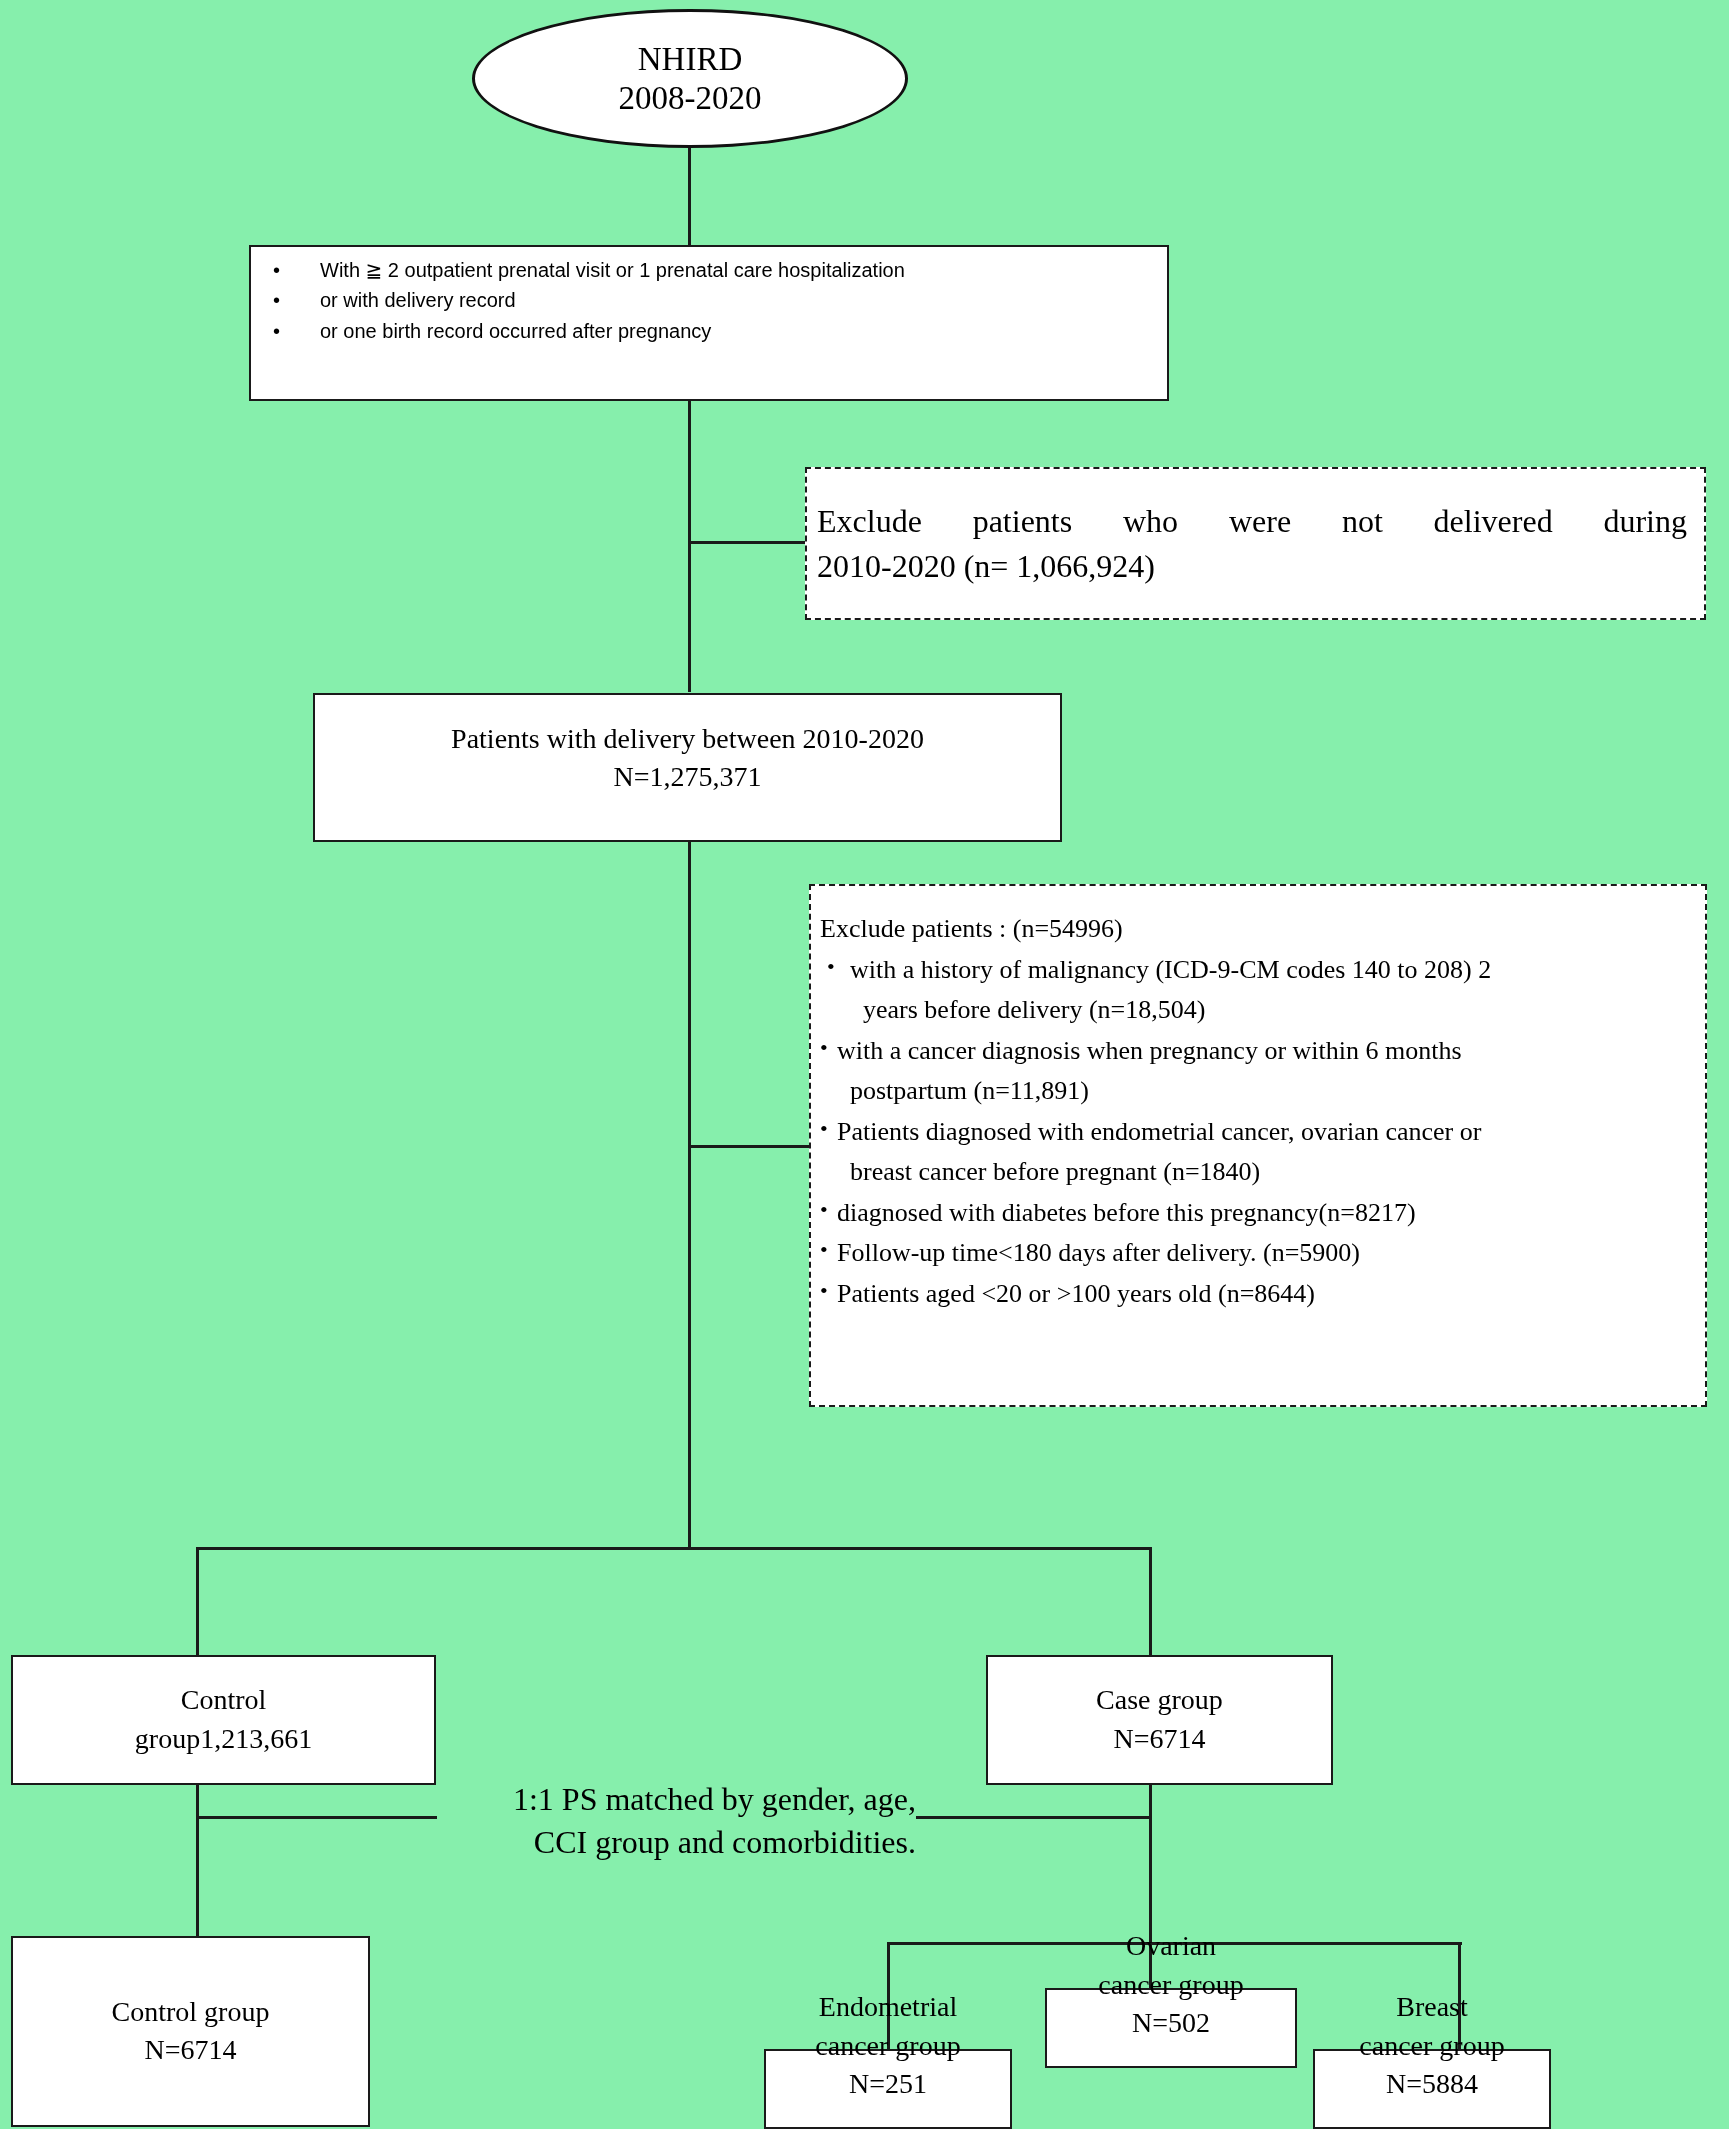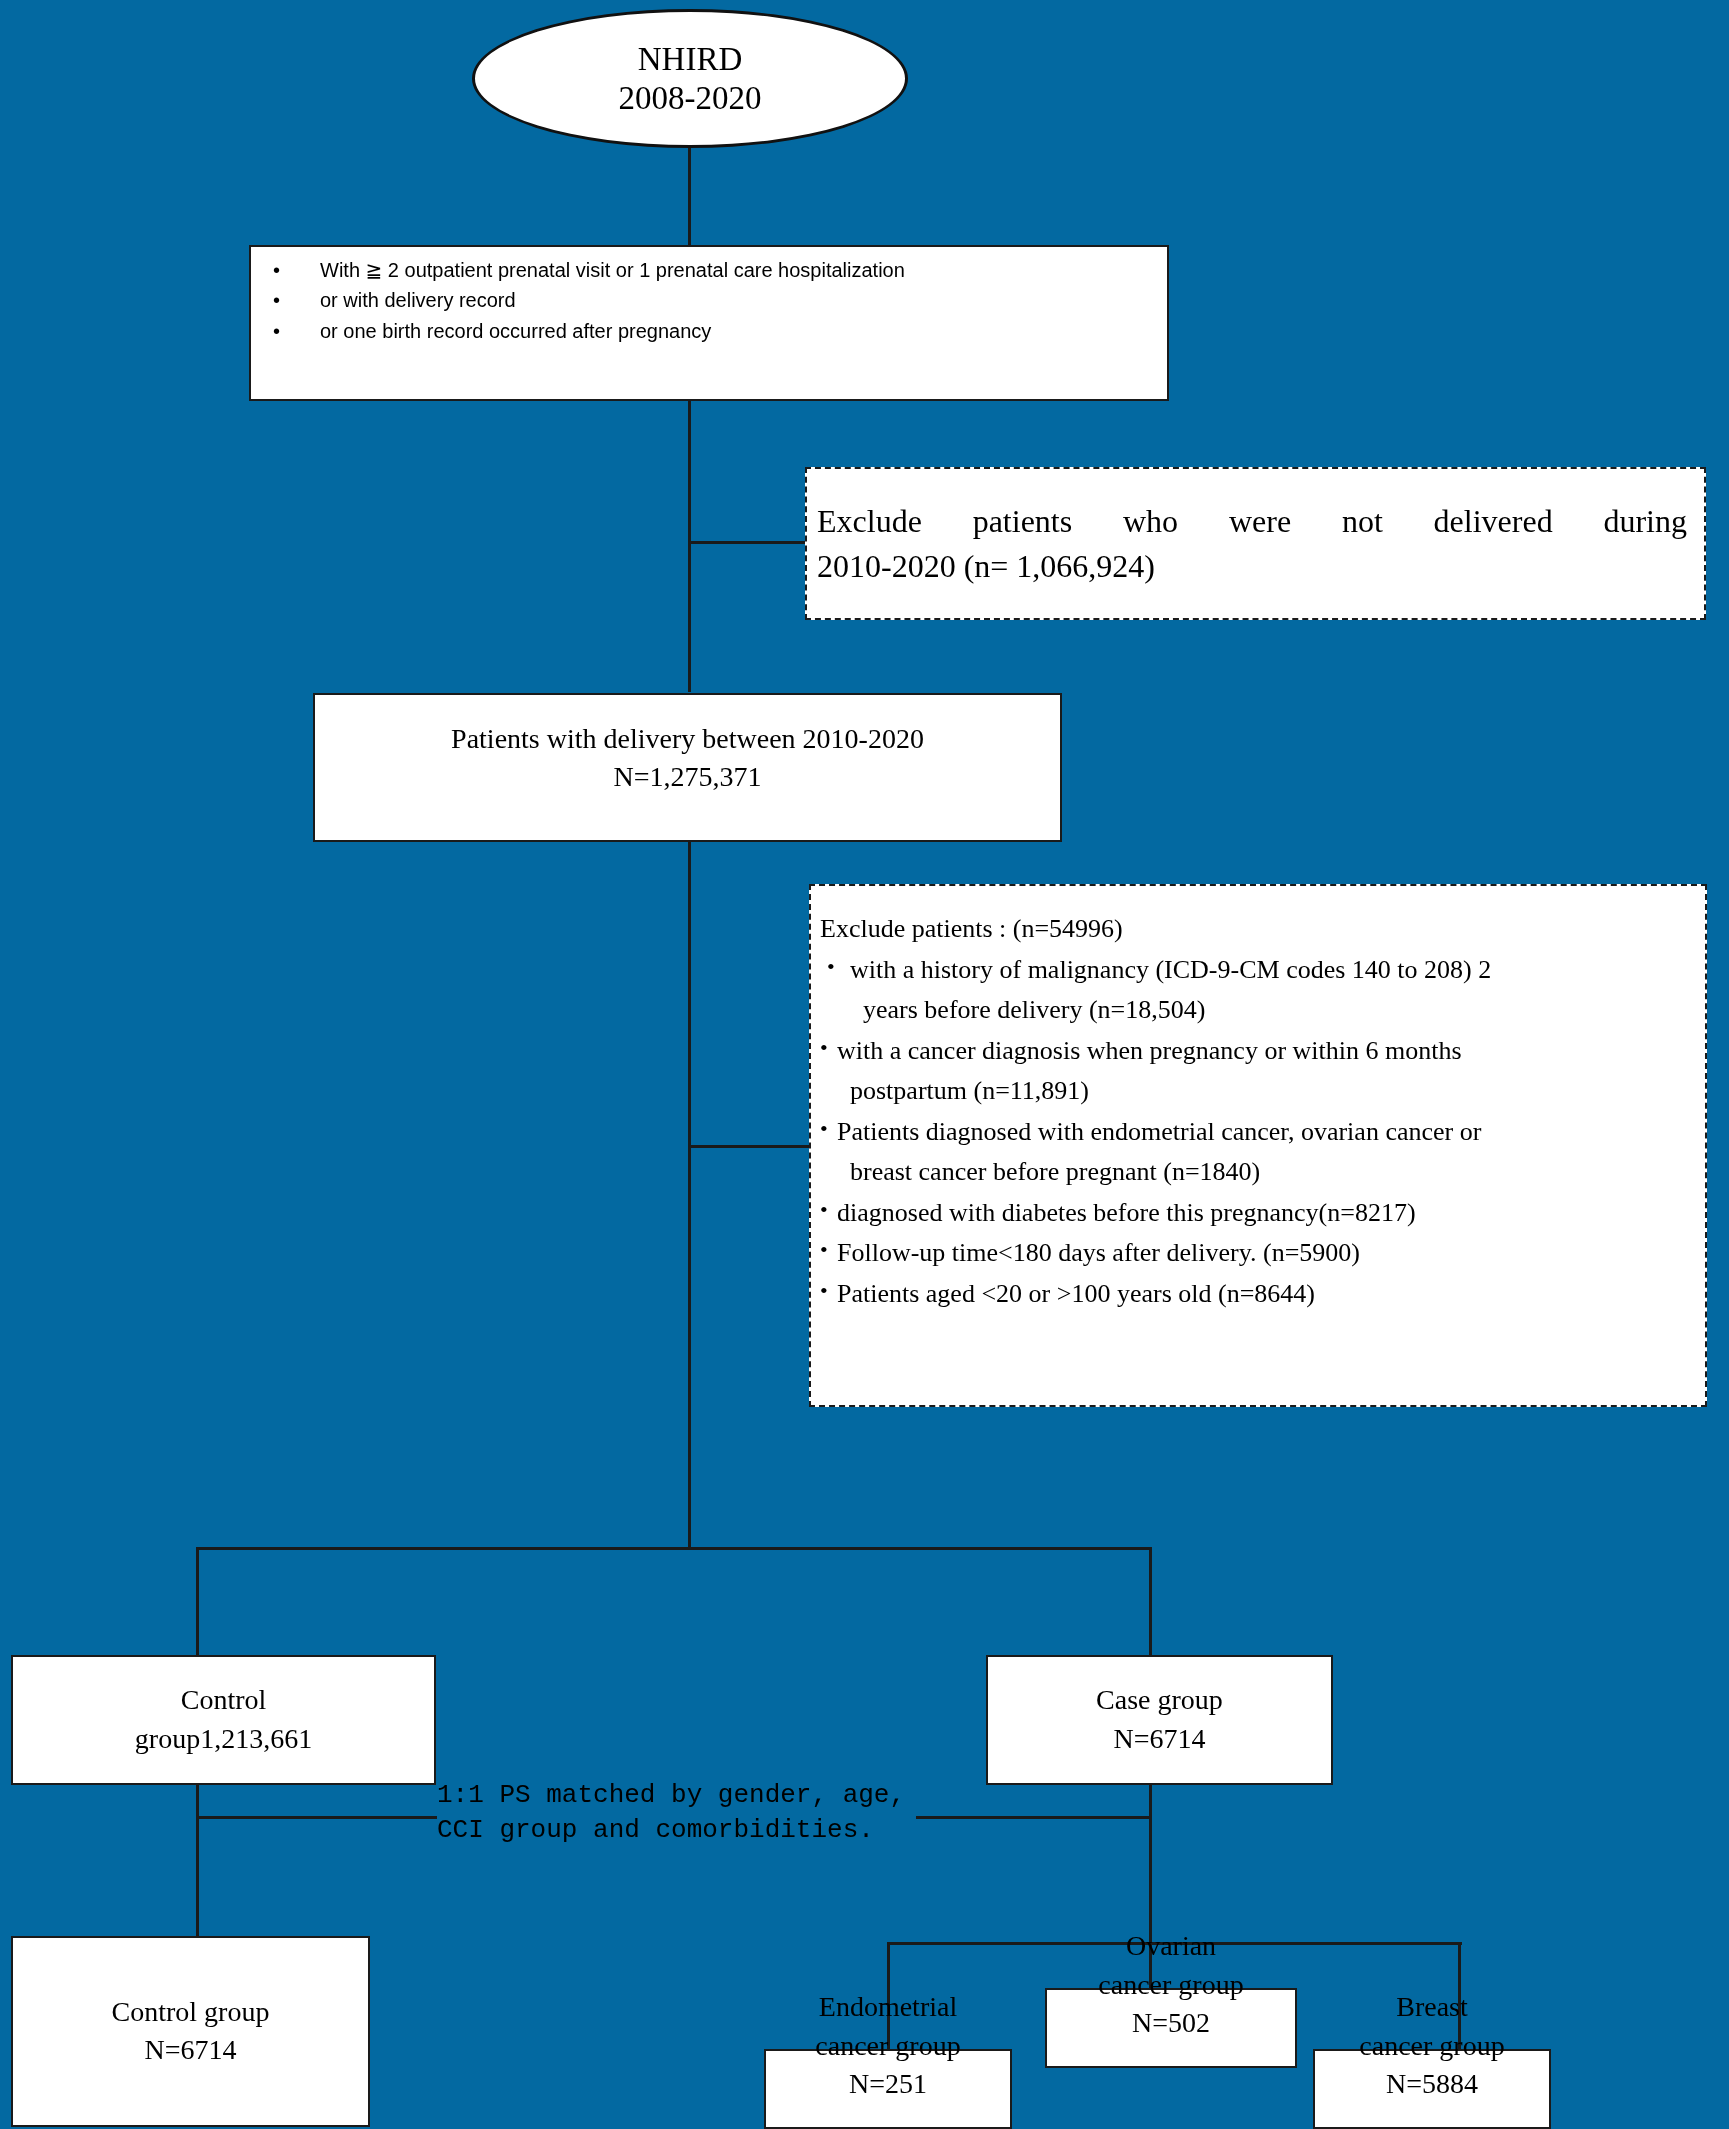--- a/index.html
+++ b/index.html
@@ -1,20 +1,20 @@
 <!DOCTYPE html>
 <html style="font-size:8px"><head>
 <meta charset="utf-8">
 <title>Study Flow Diagram</title>
 <style>
   html,body{margin:0;padding:0;background:#ffffff;}
   #page{
     position:relative;
     width:1730px;height:2129px;
-    background:#0369a1;
+    background:#86efac;
     font-family:"Liberation Serif", serif;
     color:#000000;
     overflow:hidden;
   }
 
   
   .vline{position:absolute;background:#1a1a1a;width:3px;}
   .hline{position:absolute;background:#1a1a1a;height:3px;}
 
   
@@ -102,25 +102,24 @@
   }
   .excl2-inner ul li .bullet{
     position:absolute;left:0;top:0;font-size:22px;
   }
   .excl2-inner ul li.indent{padding-left:30px;}
   .excl2-inner ul li.indent .bullet{left:7px;}
   .excl2-inner ul li .sub{display:block;padding-left:13px;}
 
   .ps-note{
     position:absolute;
-    text-align:left;
-    font-size:26px;
+    text-align:right;
+    font-size:32px;
     line-height:1.34;
     white-space:nowrap;
-    font-family:Liberation Mono, monospace;
   }
   .ps-note .ln{display:block;}
 </style>
 </head>
 <body>
 
 <div id="page">
 
   <div class="vline" style="left:688px;top:146px;height:102px;"></div>
 

